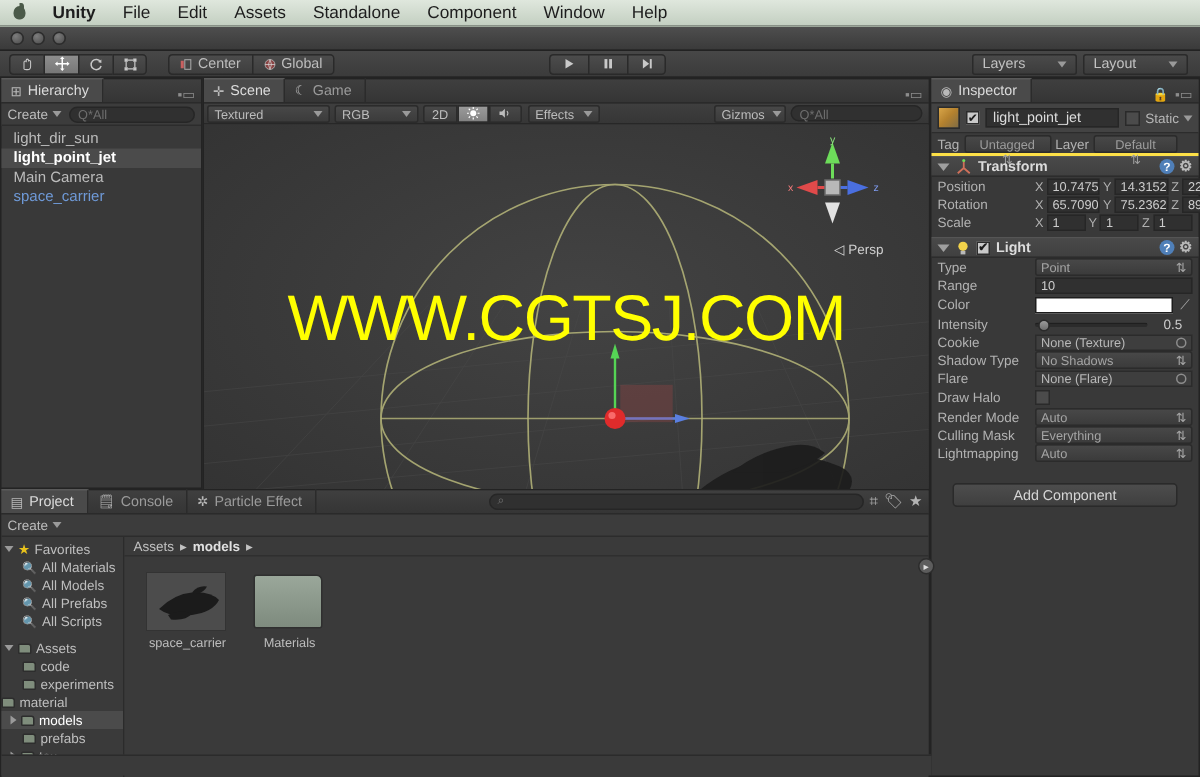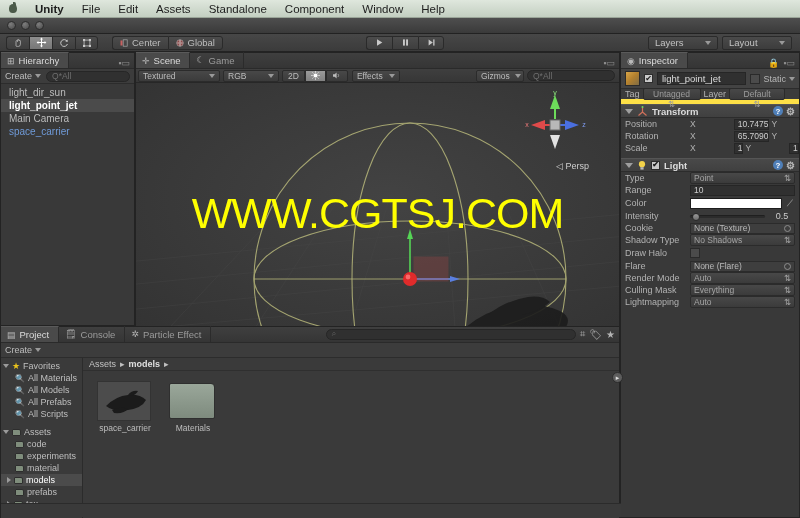--- a/index.html
+++ b/index.html
@@ -177,21 +177,21 @@
     display:flex;align-items:center;justify-content:center;
     font-size:8px;color:#1b1b1b; line-height:1;
   }
   .nameField{
     flex:1;height:13px;background:#303030;border:1px solid #262626;
     display:flex;align-items:center;padding:0 4px;color:#dcdcdc;font-size:9.5px;
   }
   .staticBox{ display:flex;align-items:center;gap:3px;font-size:9px;color:#b6b6b6;}
   .tagrow{
     height:15px;display:flex;align-items:center;gap:3px;padding:1px 4px;
-    background:#3b3b3b; border-bottom:5px solid #fde047; font-size:9px;
+    background:#3b3b3b; border-bottom:2px solid #fde047; font-size:9px;
   }
   .lbl{ color:#b2b2b2; }
   .minidrop{
     height:12px;background:linear-gradient(#484848,#3b3b3b);
     border:1px solid #2b2b2b;border-radius:2px;
     display:flex;align-items:center;justify-content:space-between;
     padding:0 3px; color:#9d9d9d; font-size:8.5px;flex-direction:column;
   }
   .compHead{
     height:14px;background:linear-gradient(#494949,#404040);
@@ -210,21 +210,21 @@
     height:12px; display:flex; align-items:center; padding:0 4px;
     font-size:9px; gap:3px;
   }
   .prow .pl{ width:62px; color:#b2b2b2; flex-shrink:0;}
   .vec{ flex:1; display:flex; gap:2px; }
   .vecItem{ flex:1; display:flex; align-items:center; gap:2px; }
   .axis{ color:#b2b2b2; font-size:8.5px; }
   .numField{
     flex:1; height:11px; background:#303030; border:1px solid #262626;
     color:#cdcdcd; font-size:8.5px; display:flex; align-items:center;
-    padding-left:3px; overflow:hidden; white-space:nowrap;margin-left:36px;
+    padding-left:3px; overflow:hidden; white-space:nowrap;
   }
   .wideField{
     flex:1;height:11px;background:#303030;border:1px solid #262626;
     color:#cdcdcd;font-size:8.5px;display:flex;align-items:center;padding-left:3px;
   }
   .wideDrop{
     flex:1;height:12px;background:linear-gradient(#484848,#3b3b3b);
     border:1px solid #2b2b2b;border-radius:2px;color:#a5a5a5;font-size:8.5px;
     display:flex;align-items:center;justify-content:space-between;padding:0 3px;
   }
@@ -734,31 +734,31 @@
         <span class="circSel"></span>
       </div>
     </div>
     <div class="prow">
       <span class="pl">Shadow Type</span>
       <div class="wideDrop">
         <span>No Shadows</span>
         <span>⇅</span>
       </div>
     </div>
-    <div class="prow" style="height:14px">
-      <span class="pl">Draw Halo</span>
-      <span class="chkSmall"></span>
-    </div>
     <div class="prow">
       <span class="pl">Flare</span>
       <div class="objField">
         <span>None (Flare)</span>
         <span class="circSel"></span>
       </div>
     </div>
+    <div class="prow" style="height:14px">
+      <span class="pl">Draw Halo</span>
+      <span class="chkSmall"></span>
+    </div>
     <div class="prow">
       <span class="pl">Render Mode</span>
       <div class="wideDrop">
         <span>Auto</span>
         <span>⇅</span>
       </div>
     </div>
     <div class="prow">
       <span class="pl">Culling Mask</span>
       <div class="wideDrop">
@@ -767,20 +767,23 @@
       </div>
     </div>
     <div class="prow">
       <span class="pl">Lightmapping</span>
       <div class="wideDrop">
         <span>Auto</span>
         <span>⇅</span>
       </div>
     </div>
 
+    <div class="addCompWrap">
+      <div class="addComp">Add Component</div>
+    </div>
   </div>
 
   <div class="panel" id="project">
     <div class="tabrow">
       <div class="tab active">
         <span class="ti">▤</span>
         <span>Project</span>
       </div>
       <div class="tab">
         <span class="ti">🗒</span>
@@ -838,21 +841,21 @@
           <span>Assets</span>
         </div>
         <div class="trow" style="padding-left:14px">
           <span class="folder"></span>
           <span>code</span>
         </div>
         <div class="trow" style="padding-left:14px">
           <span class="folder"></span>
           <span>experiments</span>
         </div>
-        <div class="trow" style="padding-left:14px">
+        <div class="trow" style="">
           <span class="folder"></span>
           <span>material</span>
         </div>
         <div class="trow sel" style="padding-left:4px">
           <span class="arrow"></span>
           <span class="folder"></span>
           <span>models</span>
         </div>
         <div class="trow" style="padding-left:14px">
           <span class="folder"></span>

